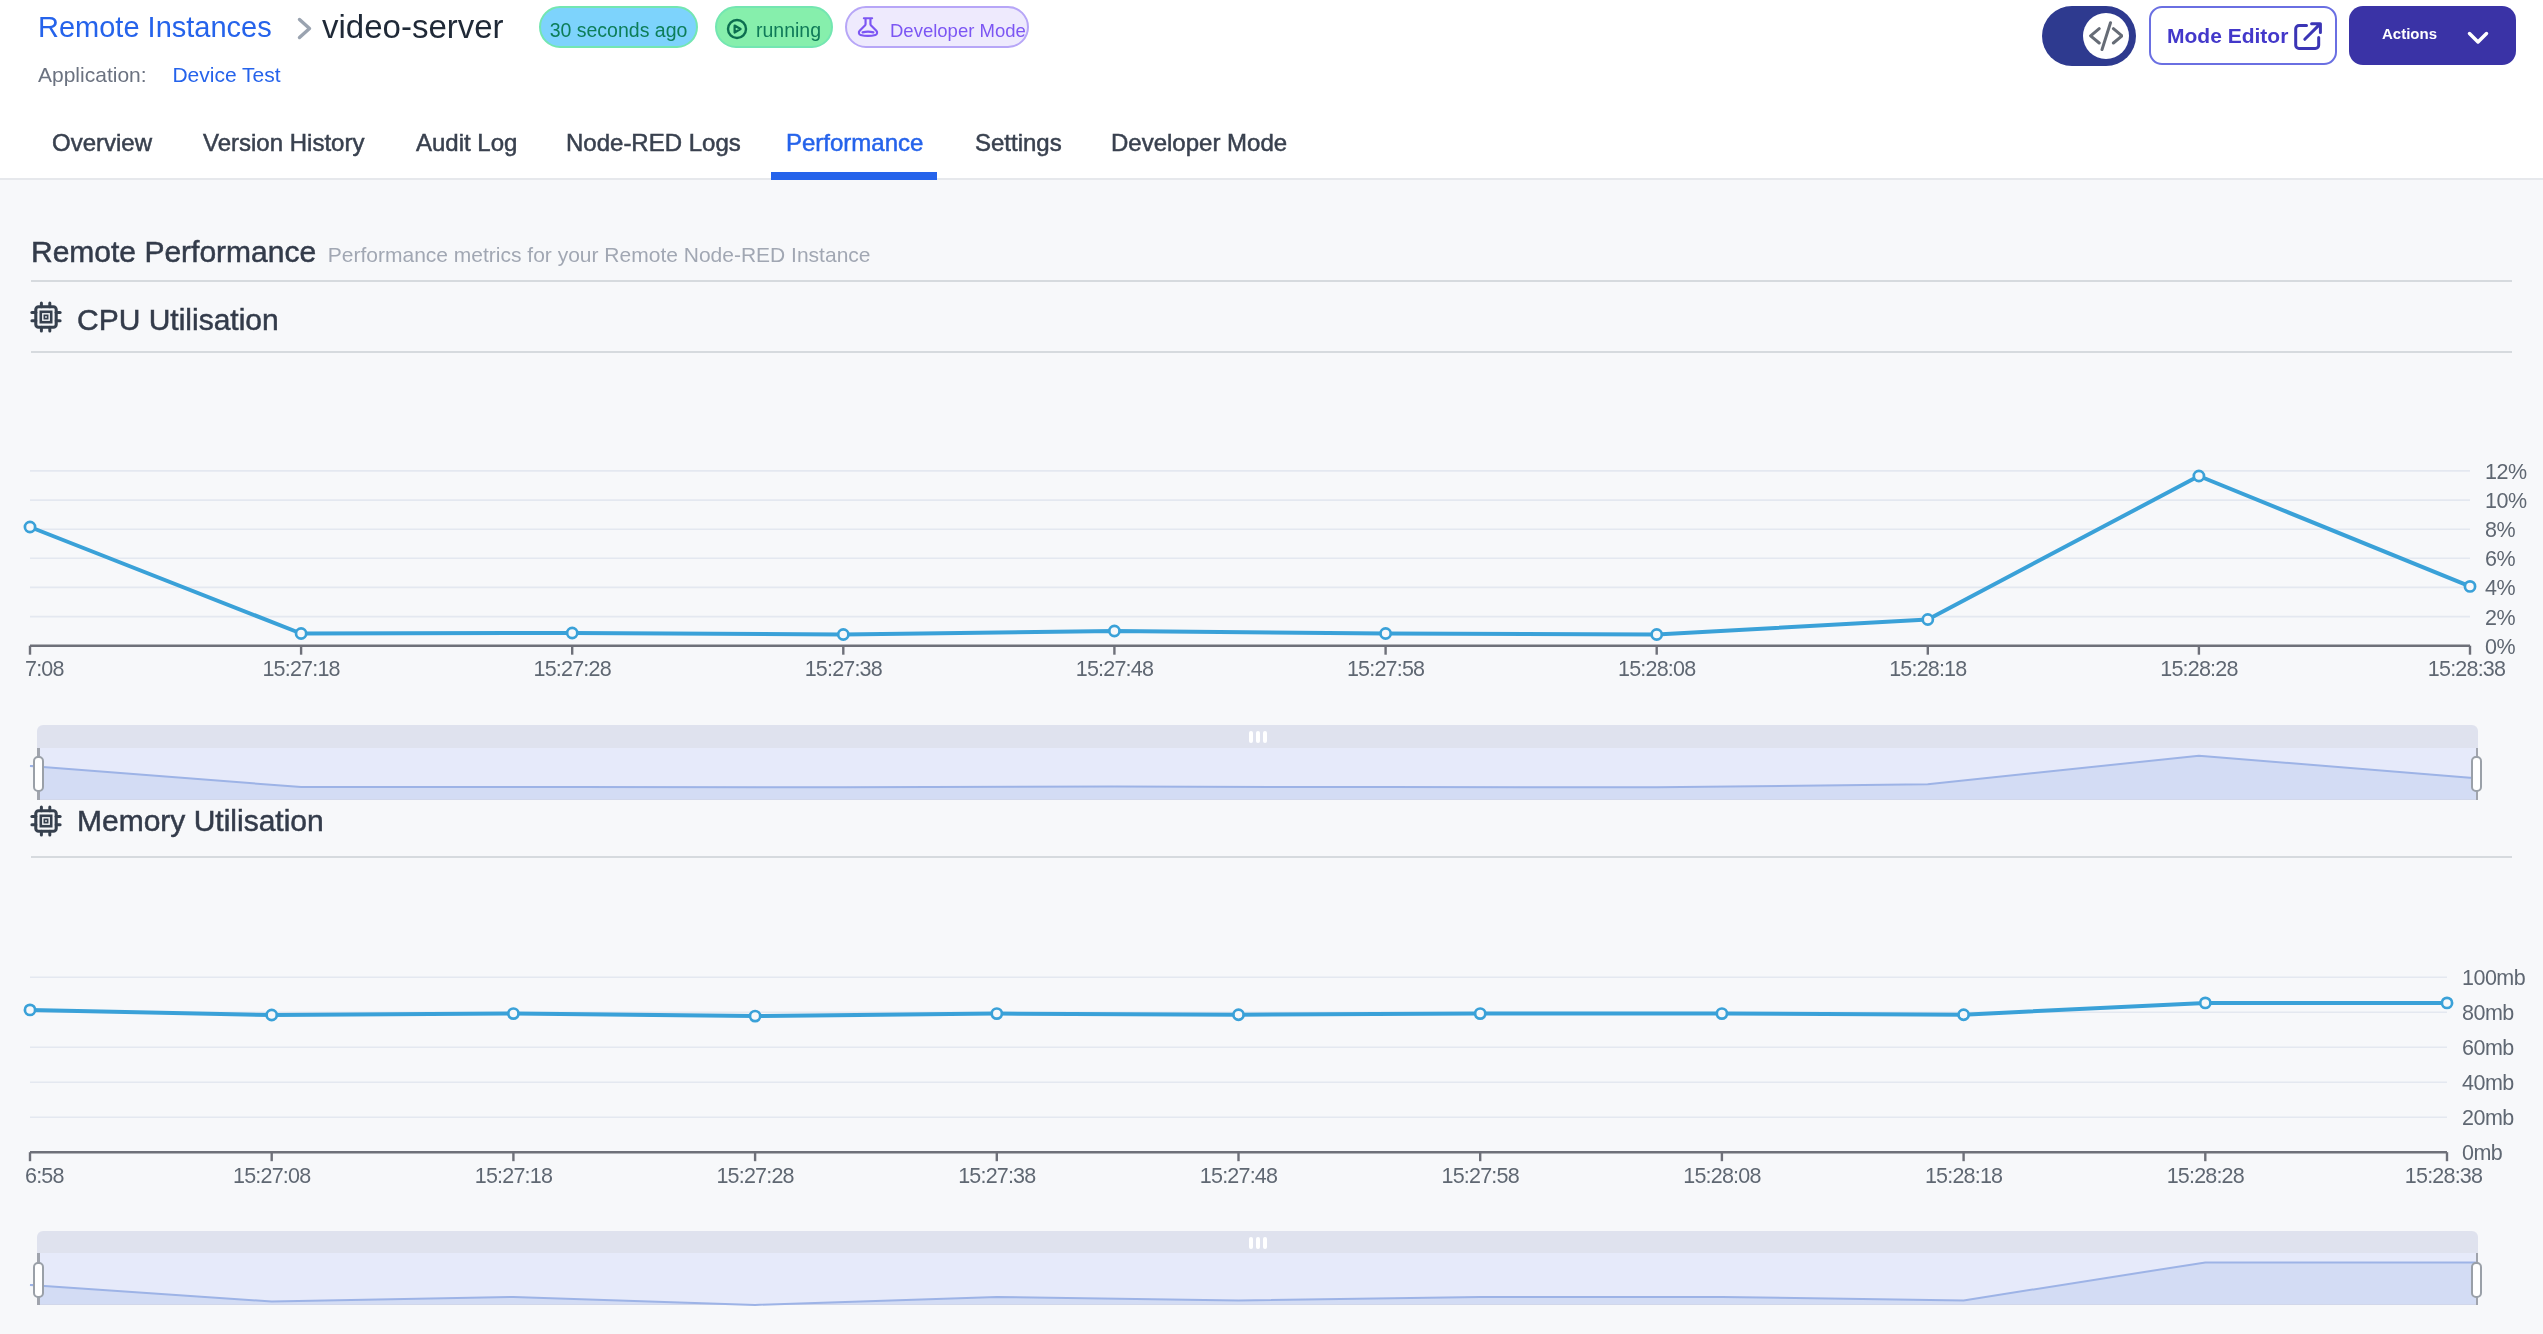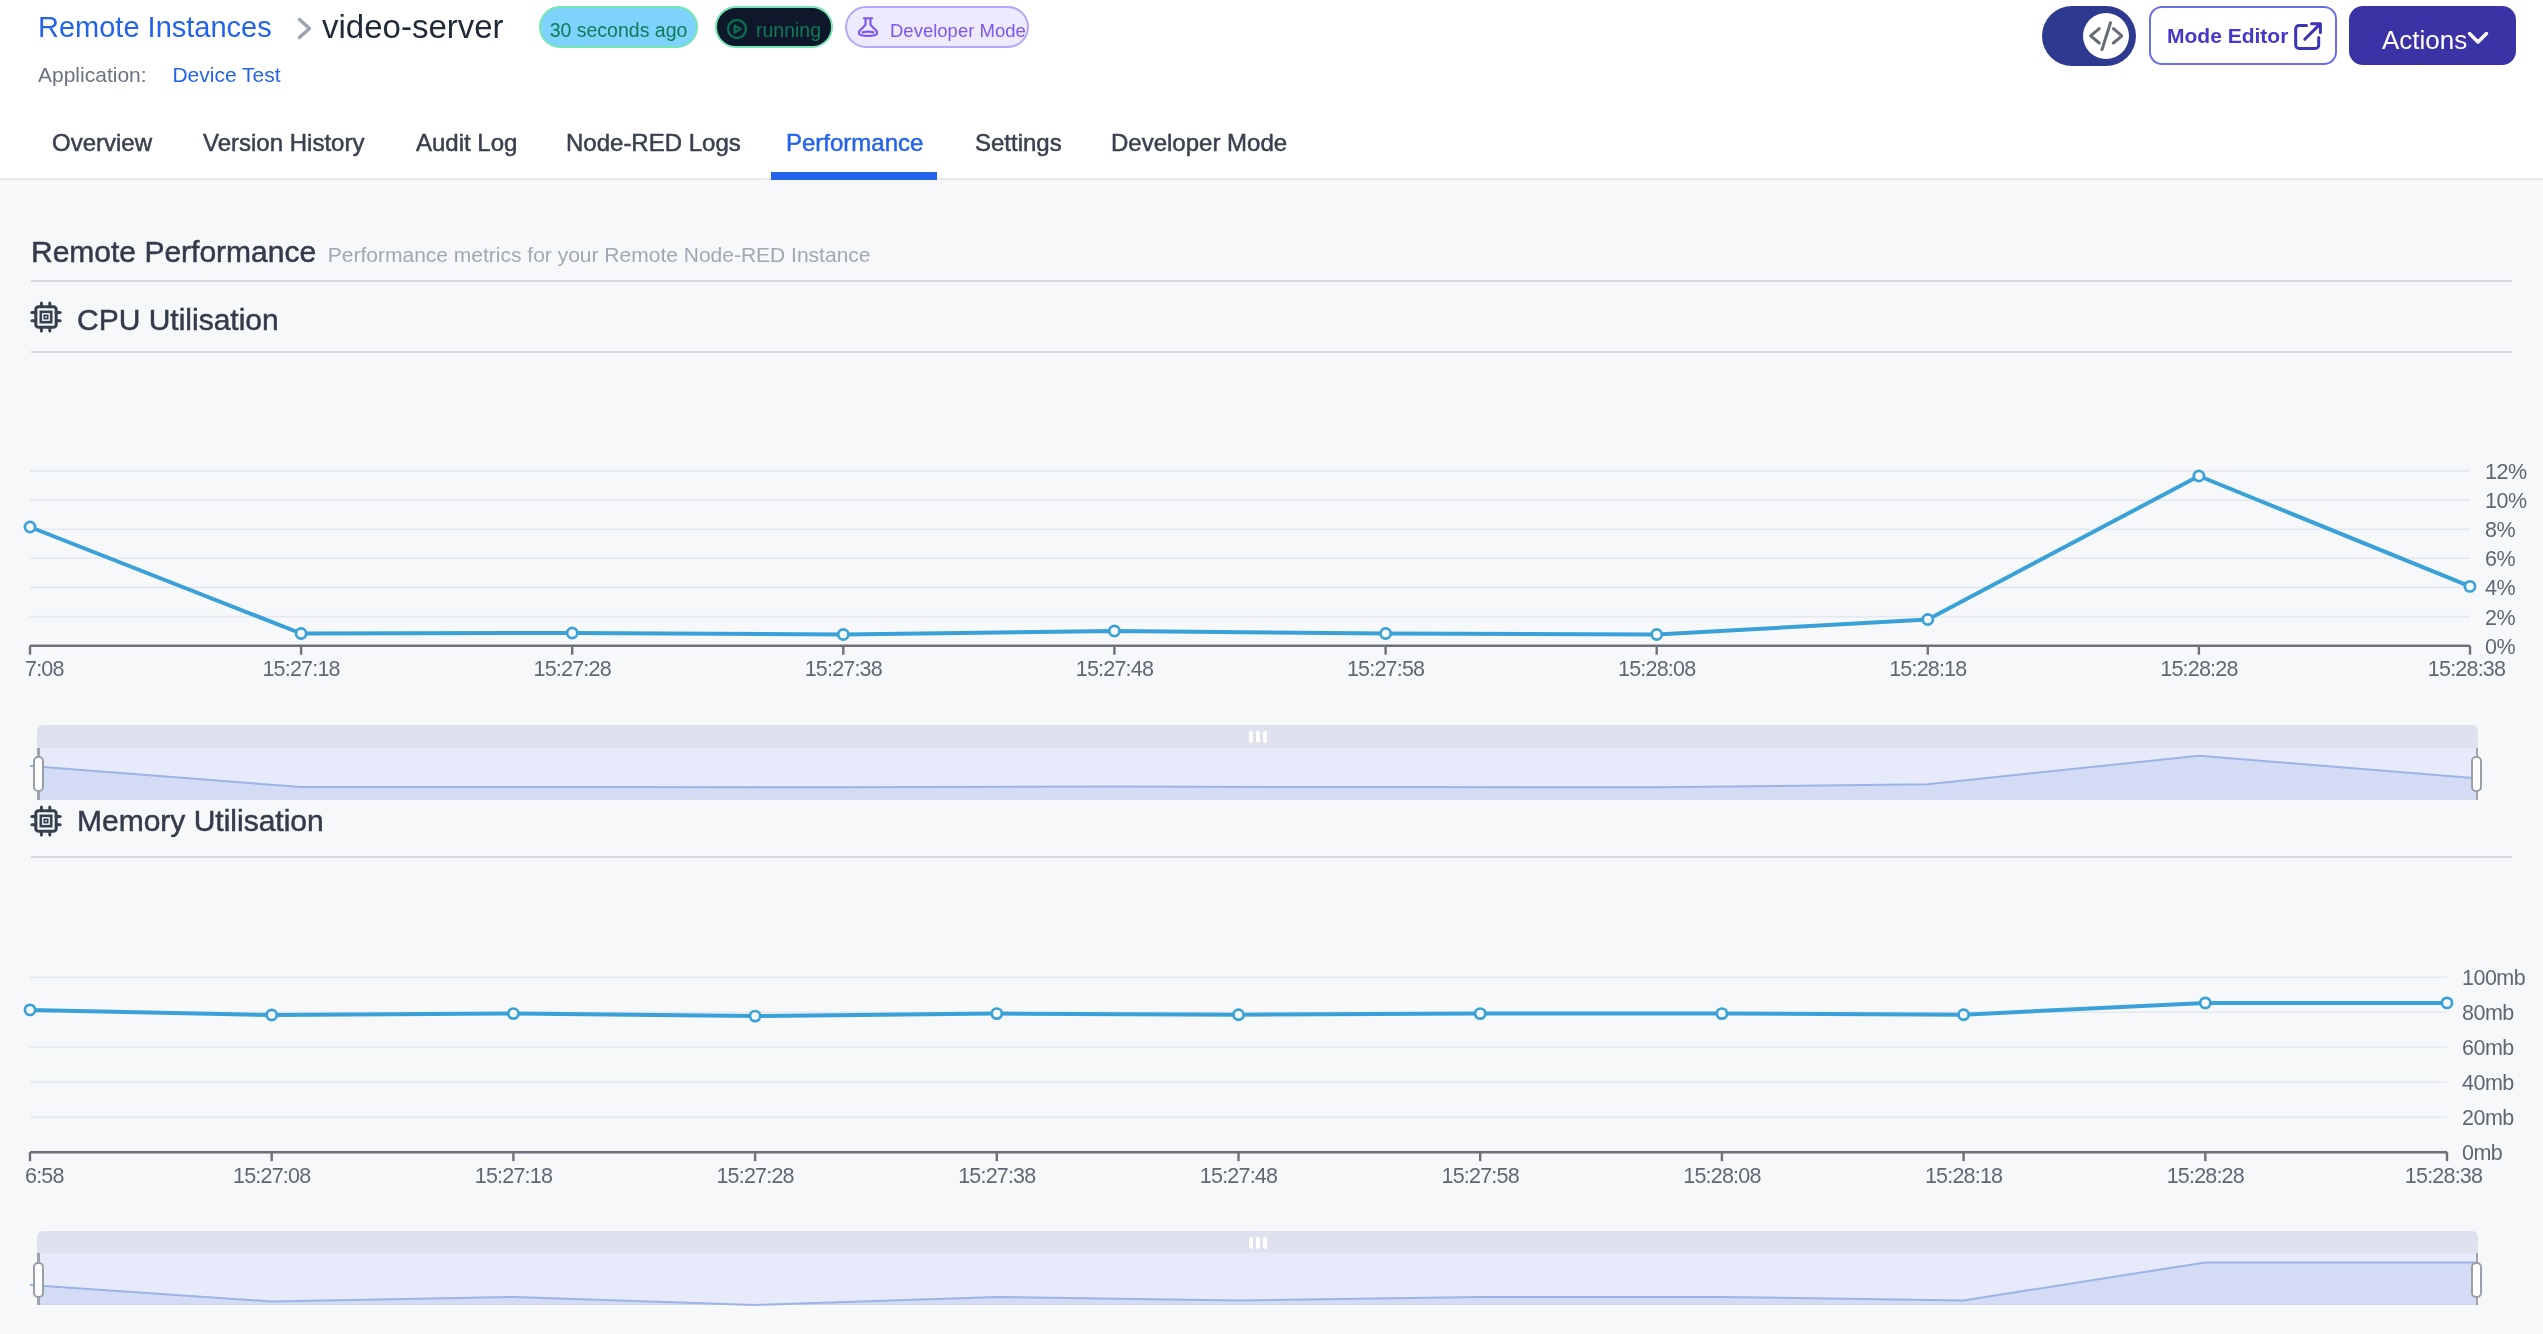--- a/index.html
+++ b/index.html
@@ -12,21 +12,21 @@
 <div class="a" style="left:0;top:180px;width:2543px;height:1154px;background:#f7f8fa"></div>
 
 <div class="a" style="left:38px;top:11px;font-size:29px;font-weight:normal;color:#2563eb">Remote Instances</div>
 <svg class="a" style="left:296px;top:17px" width="17" height="23" viewBox="0 0 17 23" fill="none" stroke="#9aa3b0" stroke-width="3.4" stroke-linecap="round" stroke-linejoin="round">
     <path d="M3.5 2.5 L13.5 11.5 L3.5 20.5"></path>
   </svg>
 <div class="a" style="left:322px;top:8px;font-size:33px;font-weight:normal;color:#1f2937">video-server</div>
 <div class="a" style="left:38px;top:63px;font-size:21px;color:#6b7280">Application: <span style="color:#2563eb;margin-left:20px">Device Test</span></div>
 
 <div class="badge" style="left:539px;width:159px;background:#7dd3fc;border:2px solid #73e6b1;color:#0c7d58">30 seconds ago</div>
-<div class="badge" style="left:715px;width:118px;background:#0f172a;border:2px solid #73e6b1;color:#0f7a58;justify-content:flex-start;padding-left:9px">
+<div class="badge" style="left:715px;width:118px;background:#86efac;border:2px solid #73e6b1;color:#0f7a58;justify-content:flex-start;padding-left:9px">
   <svg width="22" height="22" viewBox="0 0 22 22" style="margin-right:8px;flex:none;margin-top:-4px">
     <circle cx="11" cy="11" r="9" fill="none" stroke="#0c6e50" stroke-width="2.4"></circle>
     <path d="M8.6 7.5 L14.6 11 L8.6 14.5 Z" fill="none" stroke="#0c6e50" stroke-width="2.2" stroke-linejoin="round"></path>
   </svg>running</div>
 <div class="badge" style="left:845px;width:184px;background:#eeeafd;border:2px solid #b7a6f7;color:#7c56f3;font-size:18.5px;justify-content:flex-start;padding-left:8px">
   <svg width="26" height="26" viewBox="0 0 24 24" style="margin-right:9px;flex:none;margin-top:-5px" fill="none" stroke="#7c56f3" stroke-width="2" stroke-linecap="round" stroke-linejoin="round">
     <path d="M9.75 3.1v5.1c0 .55-.22 1.07-.6 1.46L4.3 14.5c-1.2 1.26-.86 3.4.87 3.9 2.1.6 4.4.94 6.83.94s4.73-.33 6.83-.94c1.73-.5 2.07-2.64.87-3.9l-4.85-4.84a2.06 2.06 0 0 1-.6-1.46V3.1M8.2 3h7.6M7 16.06a17 17 0 0 1 10 0"></path>
   </svg>Developer Mode</div>
 
 <div class="a" style="left:2042px;top:6px;width:94px;height:60px;border-radius:30px;background:#2e3a8f"></div>
@@ -38,21 +38,21 @@
 </svg>
 
 <div class="a" style="left:2149px;top:6px;width:188px;height:59px;border-radius:13px;background:#fff;border:2px solid #6a6fe2;box-sizing:border-box"></div>
 <div class="a" style="left:2167px;top:24px;font-size:21px;font-weight:bold;color:#4338ca">Mode Editor</div>
 <svg class="a" style="left:2294px;top:22px" width="28" height="28" viewBox="0 0 28 28" fill="none" stroke="#3b35b5" stroke-width="3" stroke-linecap="round" stroke-linejoin="round">
   <path d="M12.5 3.5 H5 A3.3 3.3 0 0 0 1.7 6.8 V23.2 A3.3 3.3 0 0 0 5 26.5 H21.4 A3.3 3.3 0 0 0 24.7 23.2 V15.5"></path>
   <path d="M10.8 17.3 L25.7 2.4 M17.6 1.7 H26.4 V10.5"></path>
 </svg>
 
 <div class="a" style="left:2349px;top:6px;width:167px;height:59px;border-radius:14px;background:#3a33a6"></div>
-<div class="a" style="left:2382px;top:25px;font-size:26px;font-weight:normal;color:#fff">Actions</div>
+<div class="a" style="left:2382px;top:25px;font-size:15px;font-weight:bold;color:#fff">Actions</div>
 <svg class="a" style="left:2467px;top:31px" width="22" height="14" viewBox="0 0 22 14" fill="none" stroke="#fff" stroke-width="3.5" stroke-linecap="round" stroke-linejoin="round">
   <path d="M2.5 2.5 L11 11 L19.5 2.5"></path>
 </svg>
 
 <div class="a" style="left:0;top:178px;width:2543px;height:2px;background:#e6e8ec"></div>
 <div class="a" style="left:52px;top:129px;font-size:24px;color:#39414f;-webkit-text-stroke:0.5px #39414f">Overview</div>
 <div class="a" style="left:203px;top:129px;font-size:24px;color:#39414f;-webkit-text-stroke:0.5px #39414f">Version History</div>
 <div class="a" style="left:416px;top:129px;font-size:24px;color:#39414f;-webkit-text-stroke:0.5px #39414f">Audit Log</div>
 <div class="a" style="left:566px;top:129px;font-size:24px;color:#39414f;-webkit-text-stroke:0.5px #39414f">Node-RED Logs</div>
 <div class="a" style="left:786px;top:129px;font-size:24px;color:#2563eb;-webkit-text-stroke:0.5px #2563eb">Performance</div>

